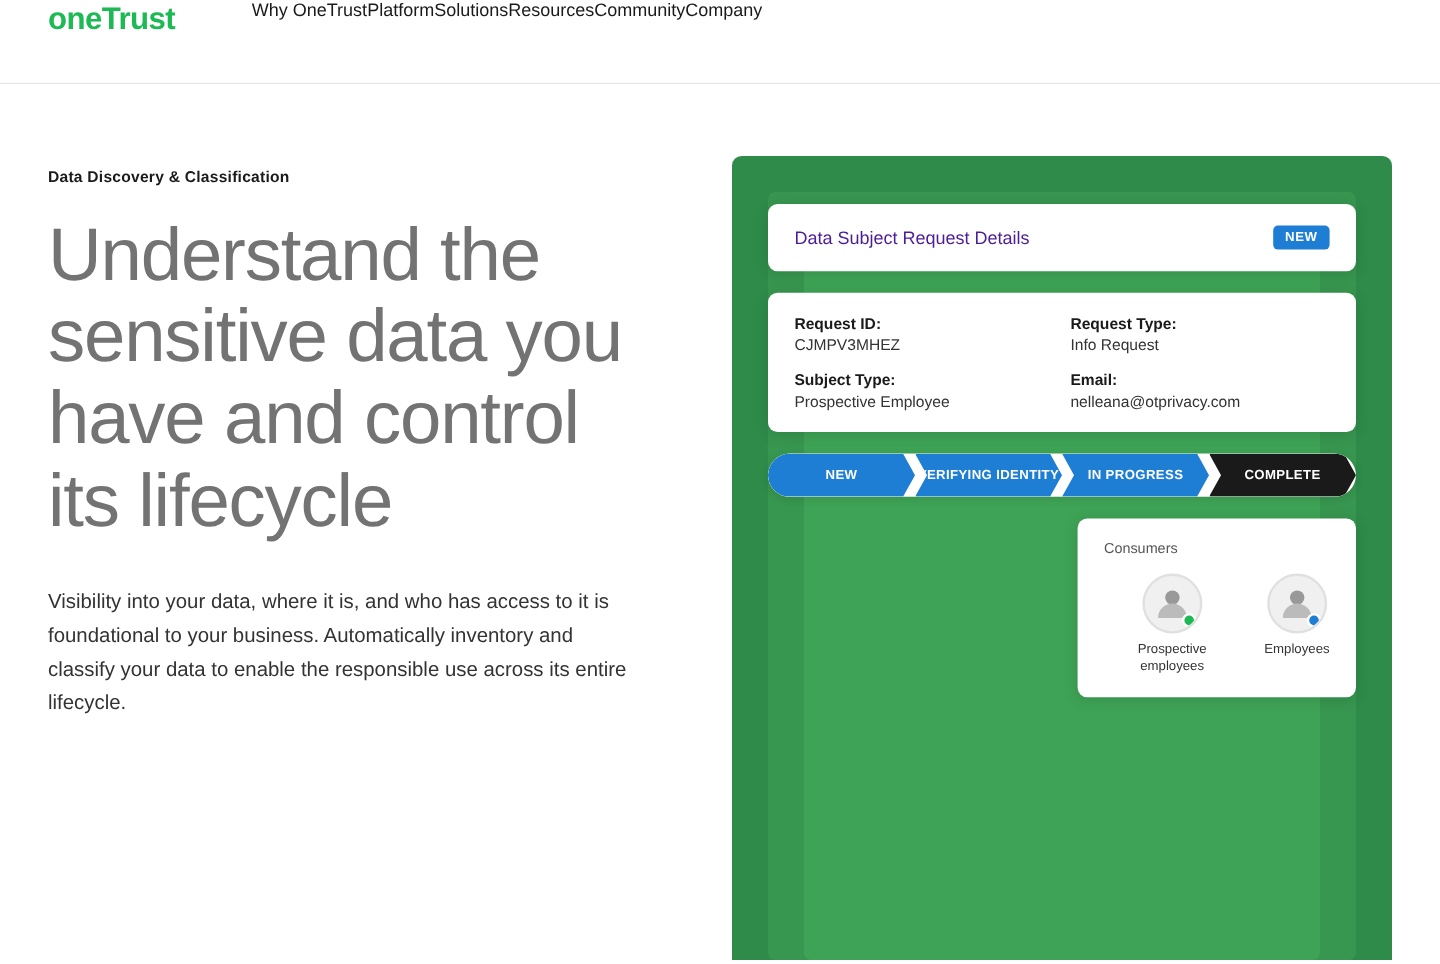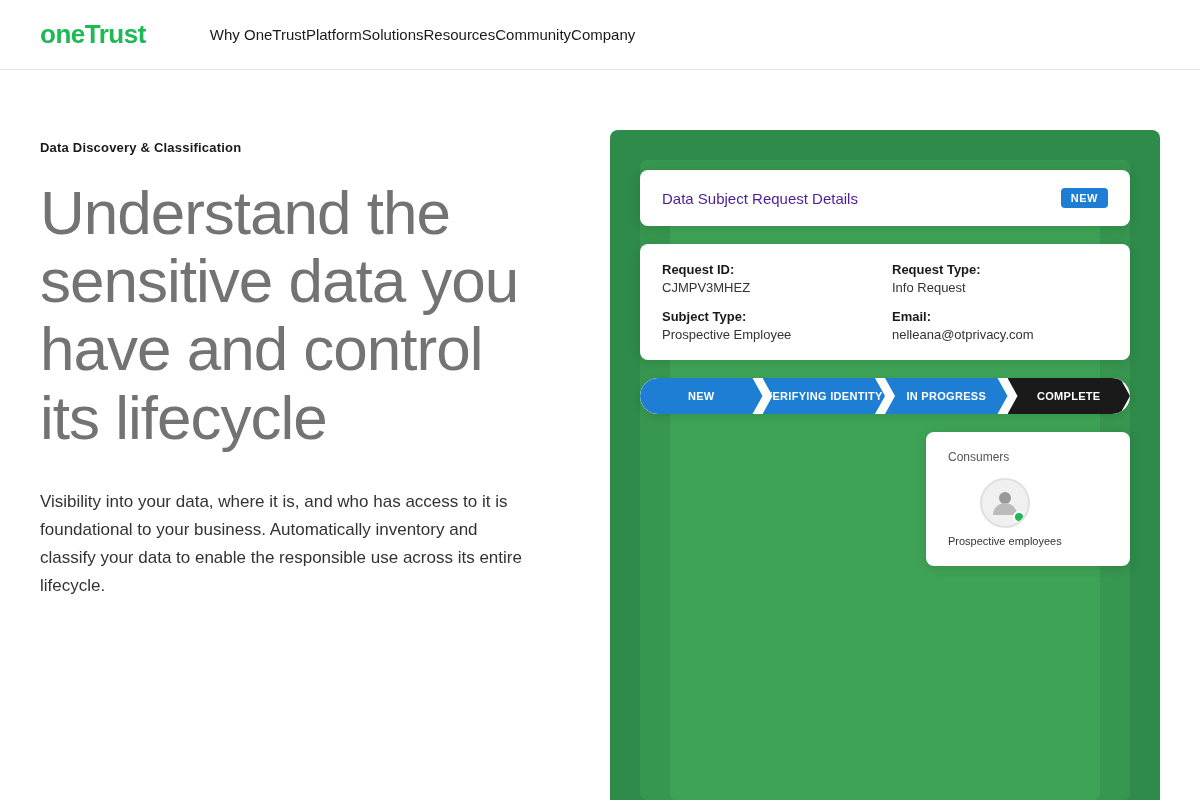--- a/index.html
+++ b/index.html
@@ -1,20 +1,20 @@
 <!DOCTYPE html>
 <html><head>
   <meta charset="utf-8">
   <style>
     * { margin: 0; padding: 0; box-sizing: border-box; }
     body { font-family: -apple-system, BlinkMacSystemFont, 'Segoe UI', sans-serif; background: #fff; color: #1a1a1a; width: 1200px; }
 
     
     nav {
-      display: flex; align-items: center;
+      display: flex; align-items: flex-start;
       padding: 0 40px; height: 70px;
       border-bottom: 1px solid #e5e5e5;
     }
     .nav-logo {
       font-size: 26px; font-weight: 700; color: #1db954;
       margin-right: 40px; letter-spacing: -0.5px;
     }
     .nav-links { display: flex; list-style: none; margin-left: 24px; }
     .nav-links li a {
       text-decoration: none; color: #1a1a1a; font-size: 15px; font-weight: 400;
@@ -140,21 +140,21 @@
       clip-path: polygon(0 0, calc(100% - 10px) 0, 100% 50%, calc(100% - 10px) 100%, 0 100%, 10px 50%);
       border-radius: 0 20px 20px 0;
     }
 
     
     .consumers-card {
       background: #fff; border-radius: 8px;
       padding: 18px 22px;
       box-shadow: 0 2px 12px rgba(0,0,0,0.12);
       align-self: flex-end;
-      width: 204px;
+      width: 232px;
     }
     .consumers-label {
       font-size: 12px; color: #555; margin-bottom: 14px;
     }
     .consumers-icons {
       display: flex; gap: 20px;
     }
     .consumer-item {
       display: flex; flex-direction: column; align-items: center; gap: 6px;
     }
@@ -246,20 +246,30 @@
             <div class="consumer-avatar">
               <svg viewBox="0 0 32 32" fill="none" xmlns="http://www.w3.org/2000/svg">
                 <circle cx="16" cy="11" r="6" fill="#999"></circle>
                 <path d="M4 28c0-6.627 5.373-12 12-12s12 5.373 12 12" fill="#bbb"></path>
               </svg>
               <span class="consumer-dot dot-green"></span>
             </div>
             <span class="consumer-name">Prospective employees</span>
           </div>
 
+          <div class="consumer-item">
+            <div class="consumer-avatar">
+              <svg viewBox="0 0 32 32" fill="none" xmlns="http://www.w3.org/2000/svg">
+                <circle cx="16" cy="11" r="6" fill="#999"></circle>
+                <path d="M4 28c0-6.627 5.373-12 12-12s12 5.373 12 12" fill="#bbb"></path>
+              </svg>
+              <span class="consumer-dot dot-blue"></span>
+            </div>
+            <span class="consumer-name">Employees</span>
+          </div>
 
         </div>
       </div>
 
     </div>
   </div>
 
 </div>
 
 </body></html>

